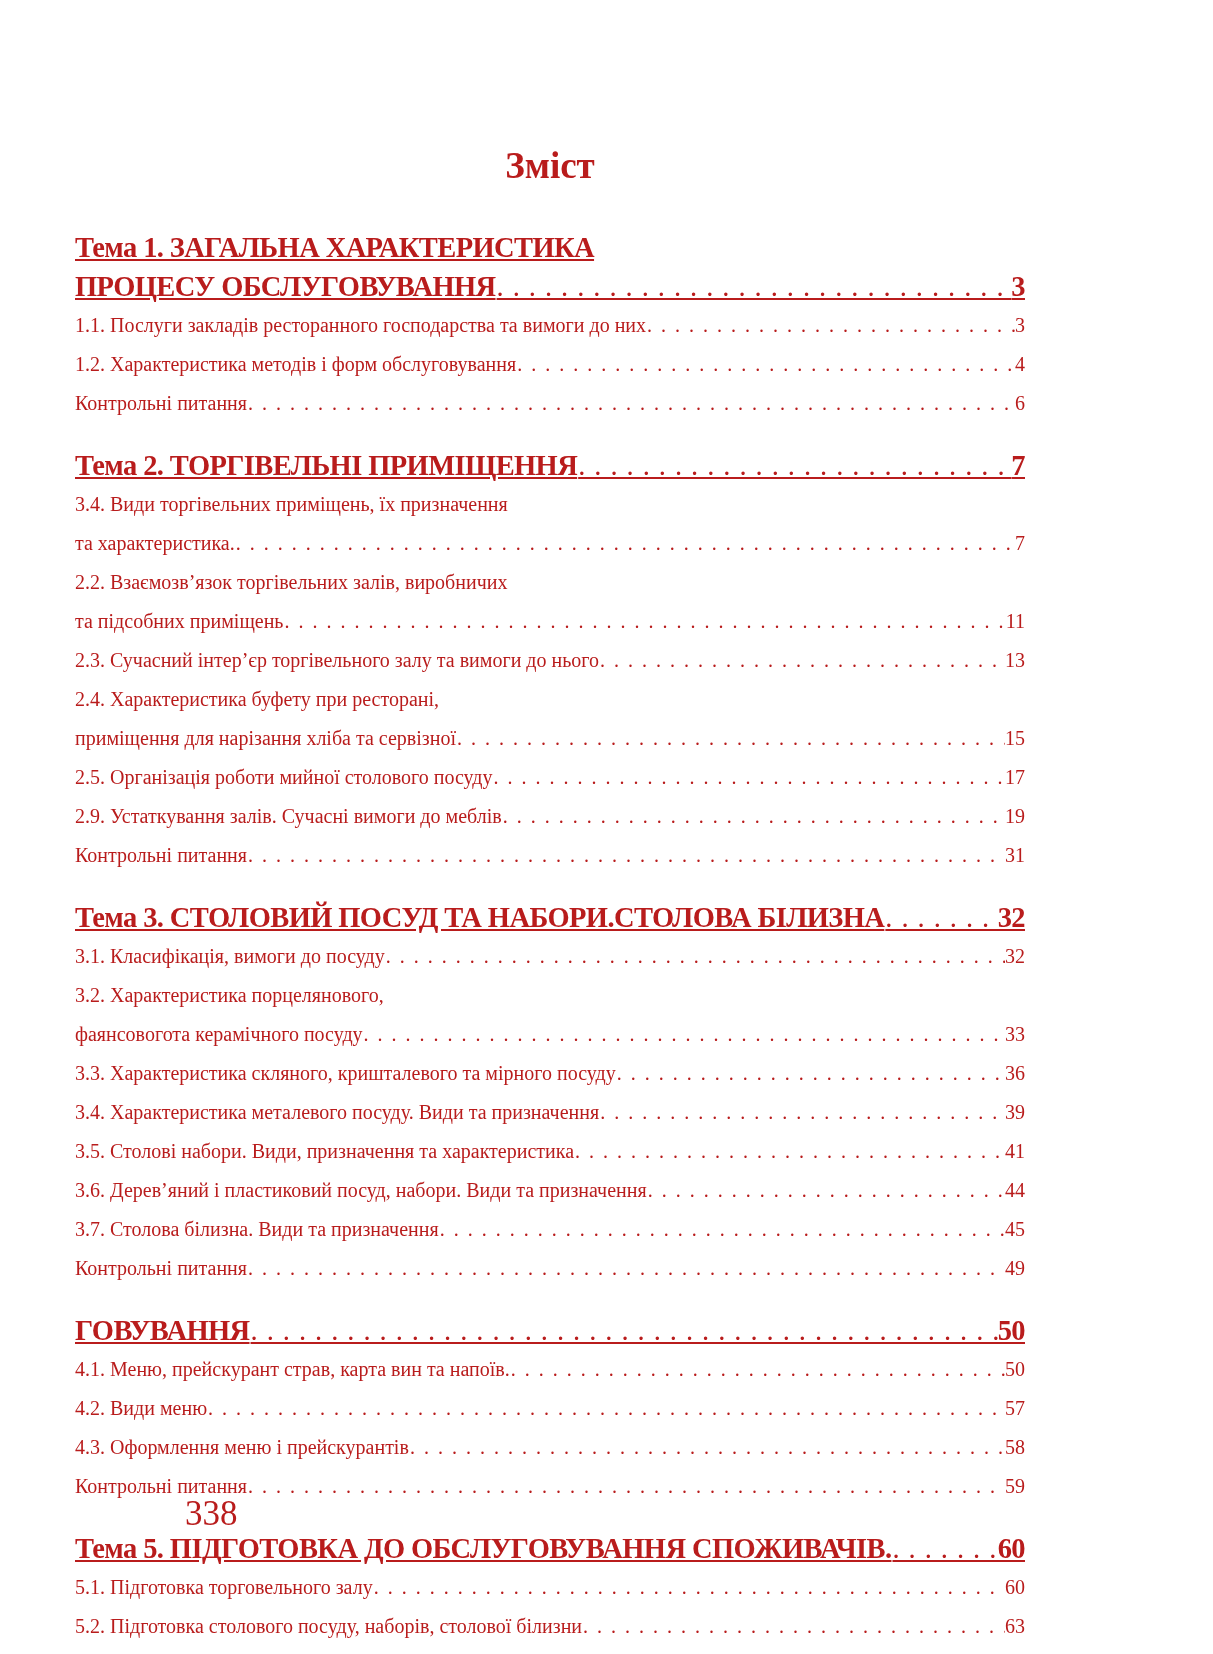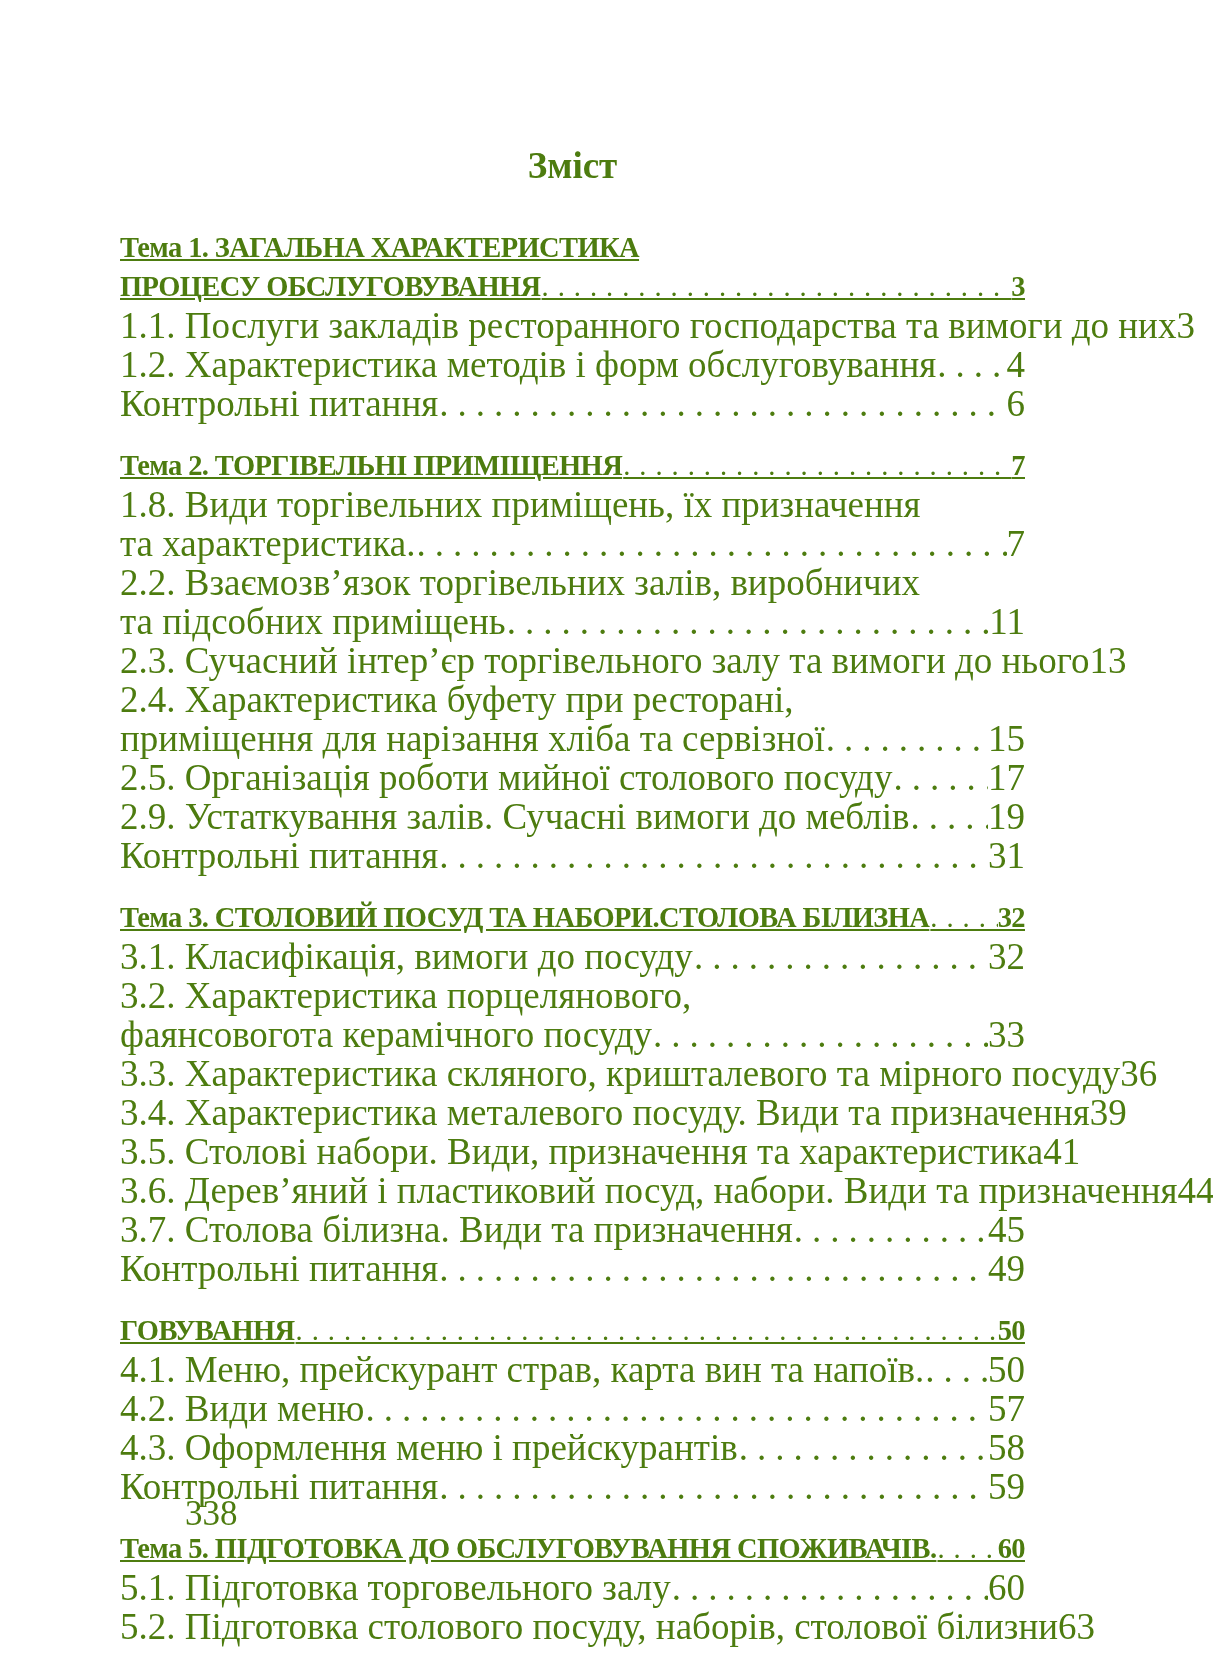--- a/index.html
+++ b/index.html
@@ -5,40 +5,40 @@
   html, body {
     margin: 0;
     padding: 0;
     background: #ffffff;
   }
   .page {
     position: relative;
     width: 1213px;
     height: 1654px;
     background: #ffffff;
-    color: #4d7c0f;
+    color: #b91c1c;
     font-family: "Liberation Serif", serif;
     box-sizing: border-box;
-    padding: 146px 188px 0 120px;
+    padding: 146px 188px 0 75px;
     overflow: hidden;
   }
   .title {
     text-align: center;
     font-weight: bold;
     font-size: 37px;
     line-height: 40px;
     margin: 0 0 42px 0;
   }
   .toc-section {
     margin-bottom: 23px;
   }
   .toc-line {
     display: flex;
     align-items: baseline;
-    font-size: 37px;
+    font-size: 20px;
     line-height: 39px;
   }
   .toc-line.bold {
     font-weight: bold;
     font-size: 28.5px;
     letter-spacing: -0.6px;
     text-decoration: underline;
   }
   .entry-text {
     white-space: nowrap;
@@ -98,21 +98,21 @@
           <span class="pagenum">6</span>
         </div>
       </div>
       <div class="toc-section">
         <div class="toc-line bold">
           <span class="entry-text">Тема 2. ТОРГІВЕЛЬНІ ПРИМІЩЕННЯ</span>
           <span class="leader"></span>
           <span class="pagenum">7</span>
         </div>
         <div class="toc-line">
-          <span class="entry-text">1.8. Види торгівельних приміщень, їх призначення</span>
+          <span class="entry-text">3.4. Види торгівельних приміщень, їх призначення</span>
         </div>
         <div class="toc-line">
           <span class="entry-text">та характеристика.</span>
           <span class="leader"></span>
           <span class="pagenum">7</span>
         </div>
         <div class="toc-line">
           <span class="entry-text">2.2. Взаємозв’язок торгівельних залів, виробничих</span>
         </div>
         <div class="toc-line">

